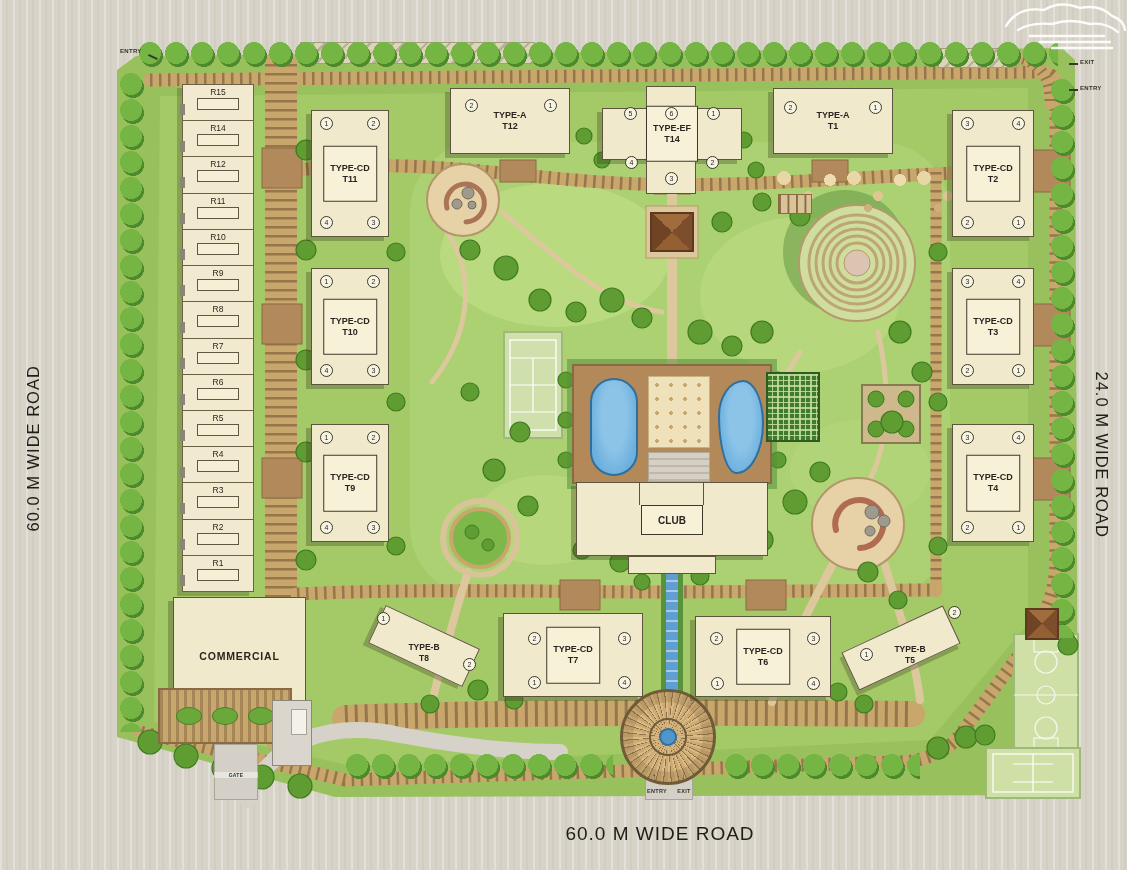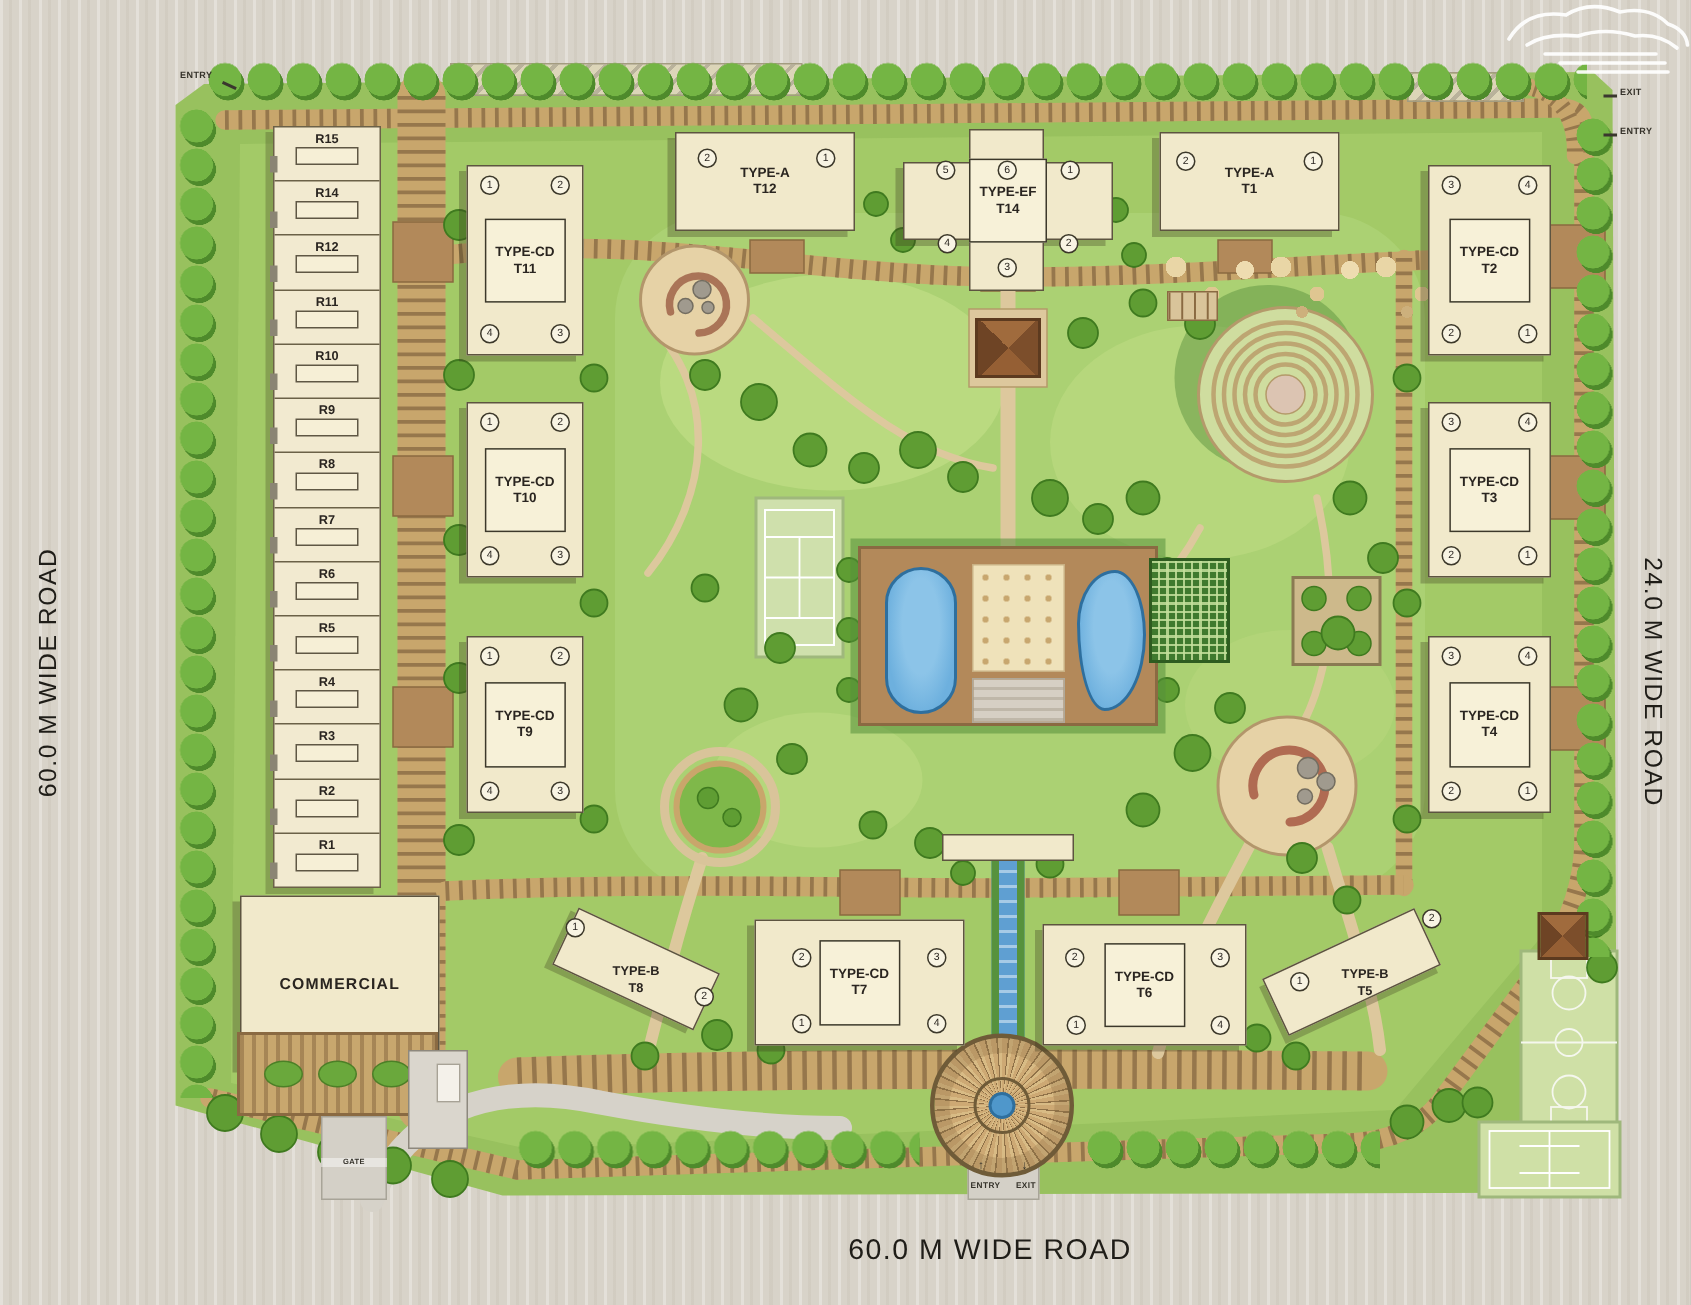--- a/index.html
+++ b/index.html
@@ -26,21 +26,21 @@
   .circ{position:absolute;width:13px;height:13px;border-radius:50%;background:#f8f4e3;border:1px solid #3c382a;font-size:7px;line-height:11px;text-align:center;color:#2a2520;z-index:3}
   .t14bar{position:absolute;background:#f1e9cb;border:1.5px solid #5d5440}
   .freelabel{position:absolute;text-align:center;font-size:8.5px;font-weight:bold;color:#2a2520;line-height:1.25;z-index:6}
   .freelabel span{display:block}
   .freecirc{position:absolute;z-index:7}
   
   .rowstrip{position:absolute;background:#f2ead0;border:1.5px solid #6b6147;box-shadow:-5px 4px 0 rgba(62,58,30,.28);display:flex;flex-direction:column;z-index:5}
   .runit{flex:1;border-bottom:1.2px solid #6b6147;display:flex;flex-direction:column;align-items:center;padding-top:2px;position:relative}
   .runit:last-child{border-bottom:none}
   .runit::before{content:"";position:absolute;left:-3px;top:55%;width:5px;height:11px;background:#8b8574}
-  .rlab{font-size:8.5px;font-weight:bold;color:#2a2520}
+  .rlab{font-size:8.5px;font-weight:normal;color:#2a2520}
   .rbox{width:42px;height:12px;border:1.4px solid #5f5744;background:#f6efd6;margin-top:1px}
   
   .cl{position:absolute;top:0;height:22px;border-left:1.3px solid #5d5440}
   .deck{position:absolute;left:572px;top:364px;width:200px;height:120px;background:#b3895a;border:2px solid #8a6a42;box-shadow:0 0 0 5px rgba(85,144,58,.55);z-index:4}
   .pool1{position:absolute;left:16px;top:12px;width:48px;height:98px;border-radius:24px;background:radial-gradient(ellipse at 50% 40%,#8cc4e8 0 40%,#6db0de 75%);border:2px solid #2e6f9e}
   .pool2{position:absolute;left:144px;top:14px;width:46px;height:94px;background:radial-gradient(ellipse at 50% 40%,#8cc4e8 0 40%,#6db0de 75%);border:2px solid #2e6f9e;border-radius:55% 45% 60% 40% / 38% 46% 54% 62%}
   .plaza{position:absolute;left:74px;top:10px;width:62px;height:72px;background:radial-gradient(circle 2px at 8px 8px,#c8a76f 98%,rgba(0,0,0,0)) 0 0/14px 14px,#efe2ba;border:1px solid #c9b184}
   .terrace{position:absolute;left:74px;top:86px;width:62px;height:30px;background:repeating-linear-gradient(0deg,#bfb7a9 0 2px,#d6cfc4 2px 7px);border:1px solid #b0a898}
   .channel{position:absolute;left:661px;top:556px;width:22px;height:136px;background:repeating-linear-gradient(0deg,rgba(255,255,255,.45) 0 2px,rgba(0,0,0,0) 2px 10px),#5f9fd2;border-left:5px solid #57923d;border-right:5px solid #57923d;z-index:4}
   .mandala{position:absolute;left:620px;top:689px;width:96px;height:96px;border-radius:50%;border:3px solid #6f5b38;background:repeating-conic-gradient(#cda974 0deg 5deg,#8f7148 5deg 6.5deg,#d8bb85 6.5deg 10deg);box-shadow:inset 0 0 0 10px rgba(141,111,69,.30);z-index:5}
@@ -347,21 +347,21 @@
     <div class="runit">
         <span class="rlab">R2</span>
         <span class="rbox"></span>
       </div>
     <div class="runit">
         <span class="rlab">R1</span>
         <span class="rbox"></span>
       </div>
   </div>
 
-  <div class="tower" style="left:160px;top:597px;width:133px;height:114px">
+  <div class="tower" style="left:173px;top:597px;width:133px;height:114px">
     <div class="comlbl">COMMERCIAL</div>
   </div>
   <div class="pergola">
     <div class="island" style="left:16px;top:17px"></div>
     <div class="island" style="left:52px;top:17px"></div>
     <div class="island" style="left:88px;top:17px"></div>
   </div>
   <div class="graybldg">
       <div class="step"></div>
     </div>
@@ -494,20 +494,27 @@
   </div>
 
   <div class="rot" style="left:845px;top:627px;width:112px;height:42px;transform:rotate(-25deg)"></div>
   <div class="freelabel" style="left:880px;top:644px;width:60px">
       <span>TYPE-B</span>
       <span>T5</span>
     </div>
   <span class="circ freecirc" style="left:860px;top:648px">1</span>
   <span class="circ freecirc" style="left:948px;top:606px">2</span>
 
+  <div class="tower" style="left:576px;top:482px;width:192px;height:74px">
+    <div class="cl" style="left:62px"></div>
+    <div class="cl" style="left:126px"></div>
+    <div class="clublbl">
+        <span>CLUB</span>
+      </div>
+  </div>
   <div class="tower flat" style="left:628px;top:556px;width:88px;height:18px"></div>
 
   <div class="lane" style="left:645px;top:772px;width:48px;height:28px"></div>
   <span class="arrowg" style="left:652px;top:772px">↑</span>
   <span class="arrowg" style="left:681px;top:772px">↓</span>
   <span class="lbl tiny" style="left:643px;top:788px;width:28px;text-align:center;font-size:5.5px">ENTRY</span>
   <span class="lbl tiny" style="left:672px;top:788px;width:24px;text-align:center;font-size:5.5px">EXIT</span>
 
   <span class="lbl tiny" style="left:120px;top:48px">ENTRY</span>
   <div class="tick" style="left:148px;top:56px;width:10px;height:1.5px;transform:rotate(25deg)"></div>

